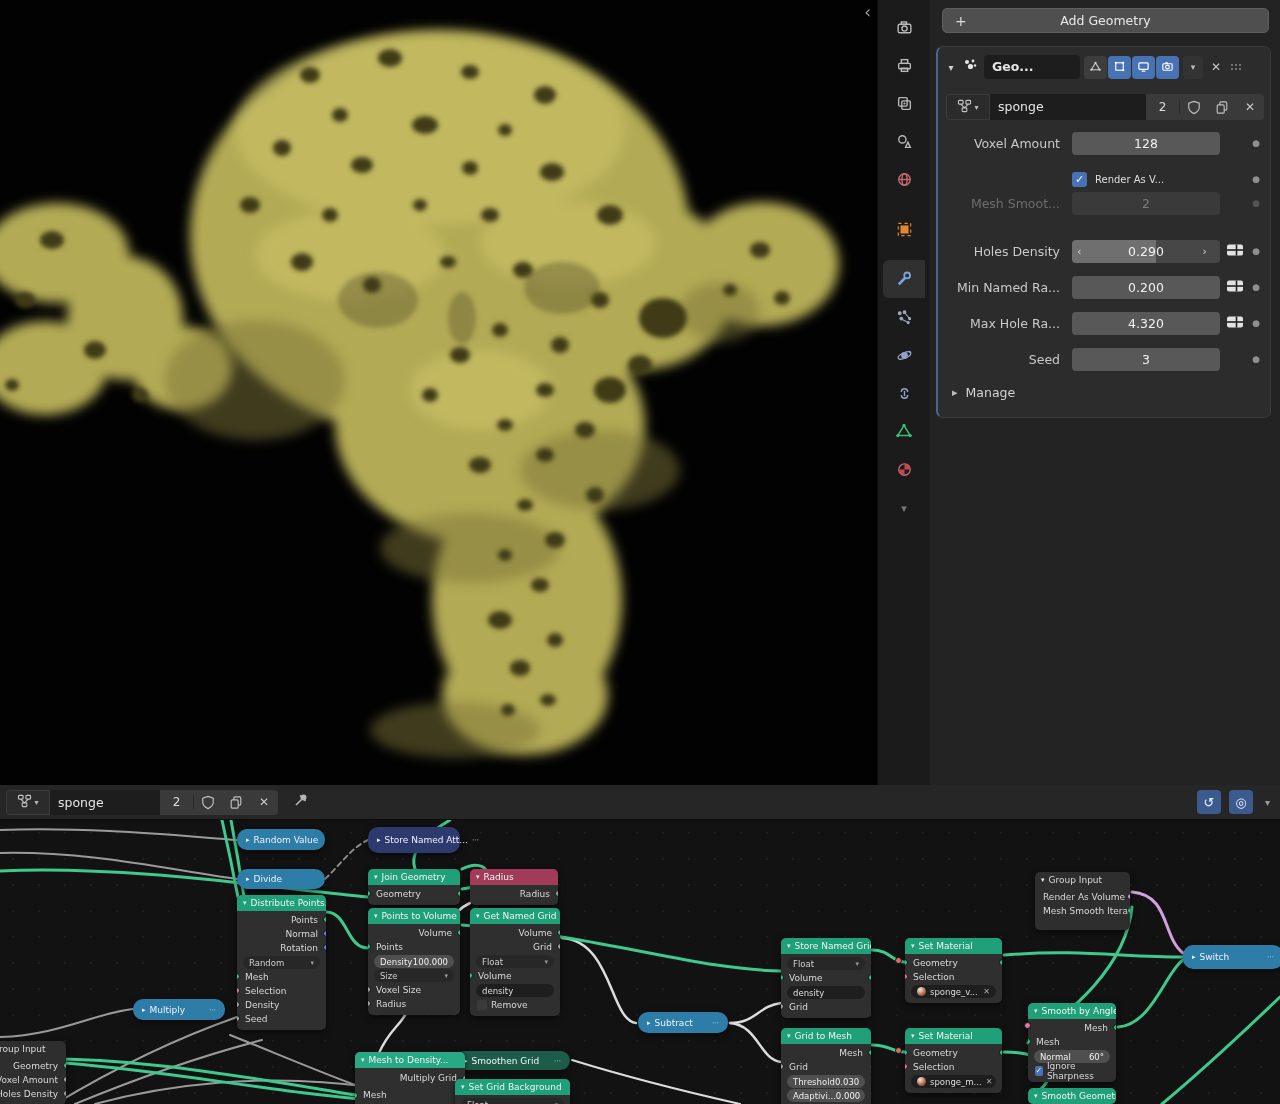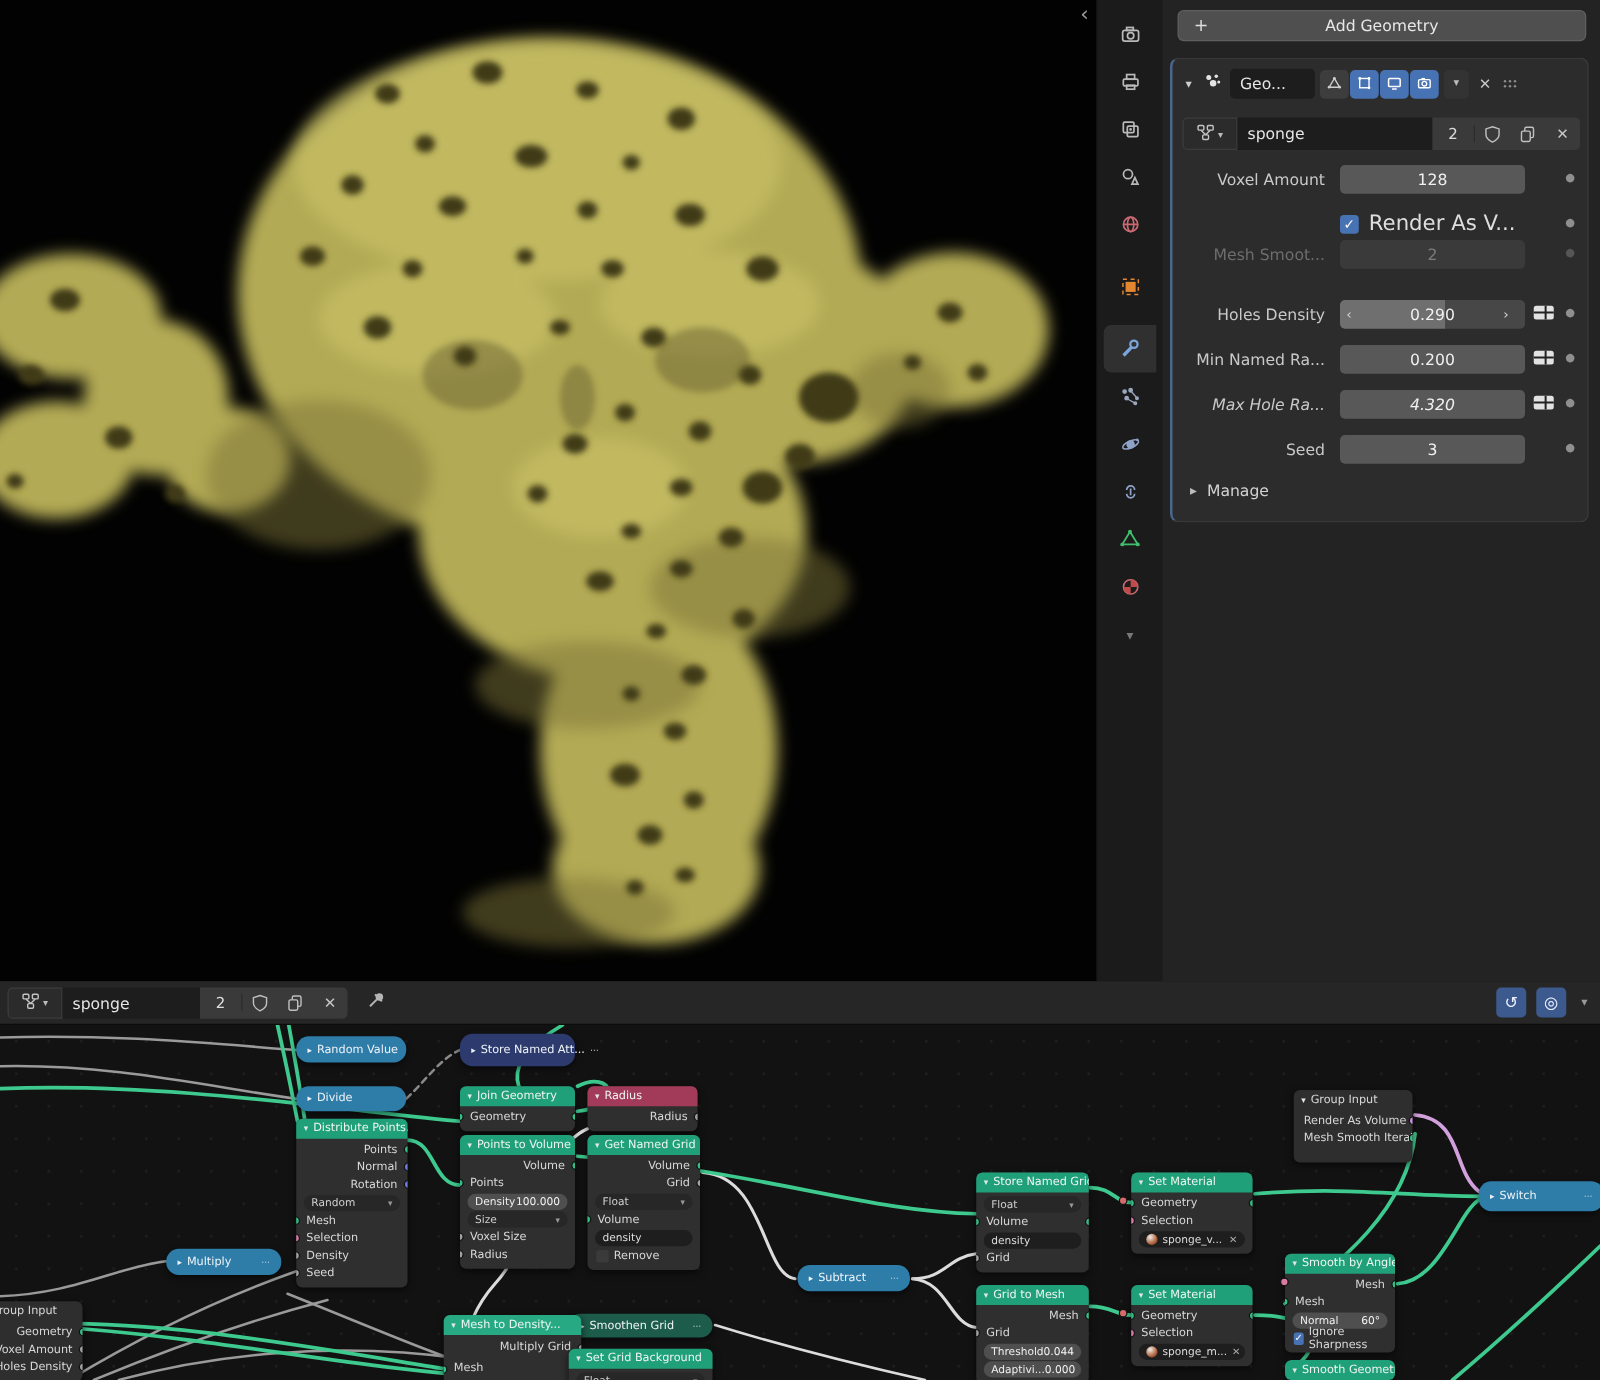--- a/index.html
+++ b/index.html
@@ -22,21 +22,21 @@
 
   .props-main { position:absolute; left:52px; top:0; width:351px; height:785px; }
   .add-mod { position:absolute; left:12px; right:12px; top:8px; height:25px; background:#4f4f4f; border:1px solid #5f5f5f; border-radius:5px; display:flex; align-items:center; justify-content:center; font-size:12.5px; color:#e8e8e8; cursor:pointer; }
   .add-mod .plus { position:absolute; left:12px; font-size:14px; color:#ddd; }
 
   .mod-panel { position:absolute; left:6px; right:10px; top:46px; height:372px; background:#2c2c2c; border:1px solid #3c3c3c; border-left:2px solid #4a668c; border-radius:7px; }
 
   .mod-hdr { position:absolute; left:6px; right:6px; top:7px; height:26px; display:flex; align-items:center; gap:4px; }
   .mod-hdr .chev { color:#cecece; font-size:10px; width:14px; text-align:center; }
   .name-field { background:#1d1d1d; border-radius:4px; height:24px; line-height:24px; padding:0 8px; color:#e5e5e5; font-size:12.5px; }
-  .mod-name { width:68px; }
+  .mod-name { width:96px;font-weight:bold; }
   .tgl { width:23px; height:23px; border-radius:4px; display:flex; align-items:center; justify-content:center; cursor:pointer; }
   .tgl.on { background:#4772b3; }
   .tgl.off { background:#3d3d3d; }
   .tglgrp { display:flex; gap:1px; }
   .dd-btn { width:20px; height:23px; border-radius:4px; background:#333; color:#bbb; font-size:9px; display:flex; align-items:center; justify-content:center; cursor:pointer; }
   .x-btn { color:#c7c7c7; font-size:12px; width:18px; text-align:center; cursor:pointer; }
 
   .grp-row { position:absolute; left:8px; right:6px; top:47px; height:26px; display:flex; align-items:center; }
   .grp-ic { width:44px; height:26px; background:#2b2b2b; border:1px solid #3c3c3c; border-radius:4px 0 0 4px; display:flex; align-items:center; justify-content:center; gap:2px; color:#bbb; font-size:8px; cursor:pointer; }
   .grp-name { flex:1; border-radius:0; height:26px; line-height:26px; }
@@ -49,21 +49,21 @@
   .plabel.dis { color:#6d6d6d; }
   .pfield { width:148px; height:23px; background:#585858; border-radius:4px; color:#f0f0f0; font-size:12.5px; display:flex; align-items:center; justify-content:center; cursor:pointer; }
   .pfield.dis { background:#3a3a3a; color:#7b7b7b; }
   .slider { background:linear-gradient(to right,#6f6f6f 57%,#474747 57%); position:relative; }
   .slider .arr { position:absolute; top:0; height:23px; line-height:23px; color:#d5d5d5; font-size:11px; }
   .slider .arr.l { left:5px; } .slider .arr.r { right:5px; }
   .attr-ic { margin-left:6px; cursor:pointer; }
   .anim-dot { margin-left:auto; margin-right:6px; color:#8f8f8f; font-size:9px; cursor:pointer; }
   .anim-dot.dim { color:#555; }
   .cb { width:15px; height:15px; background:#4772b3; border-radius:3px; color:#fff; font-size:11px; line-height:15px; text-align:center; cursor:pointer; }
-  .cb-label { margin-left:8px; font-size:17px; color:#dedede; }
+  .cb-label { margin-left:8px; font-size:10px; color:#dedede; }
   .manage-row { position:absolute; left:14px; top:338px; display:flex; align-items:center; gap:8px; font-size:12.5px; color:#d2d2d2; cursor:pointer; }
   .manage-row .c { color:#bdbdbd; font-size:11px; }
 
   
   .node-editor { position:absolute; left:0; top:785px; width:1280px; height:319px; background:#121212; }
   .ne-canvas-bg { position:absolute; left:0; top:35px; right:0; bottom:0;
      background-image:radial-gradient(circle,#1f1f1f 1px,transparent 1.2px); background-size:26px 26px; }
   .ne-header { position:absolute; left:0; top:0; width:1280px; height:35px; background:#262626; border-bottom:1px solid #0c0c0c; display:flex; align-items:center; padding:0 6px; z-index:5; }
   .ne-grp { display:flex; align-items:center; }
   .ne-name { width:110px; height:25px; line-height:25px; border-radius:0; }
@@ -451,21 +451,21 @@
           <div class="plabel">Min Named Ra...</div>
           <div class="pfield">0.200</div>
           <span class="attr-ic"><svg width="18" height="14" viewBox="0 0 18 14">
                 <rect x="1" y="1.5" width="16" height="11" rx="2" fill="#e2e2e2"></rect>
                 <line x1="1" y1="7" x2="17" y2="7" stroke="#222" stroke-width="1.6"></line>
                 <line x1="10.5" y1="1.5" x2="10.5" y2="12.5" stroke="#222" stroke-width="1.6"></line>
               </svg></span>
           <div class="anim-dot">●</div>
         </div>
 
-        <div class="prow" style="top:264px;font-style:italic;">
+        <div class="prow" style="top:264px;">
           <div class="plabel">Max Hole Ra...</div>
           <div class="pfield">4.320</div>
           <span class="attr-ic"><svg width="18" height="14" viewBox="0 0 18 14">
                 <rect x="1" y="1.5" width="16" height="11" rx="2" fill="#e2e2e2"></rect>
                 <line x1="1" y1="7" x2="17" y2="7" stroke="#222" stroke-width="1.6"></line>
                 <line x1="10.5" y1="1.5" x2="10.5" y2="12.5" stroke="#222" stroke-width="1.6"></line>
               </svg></span>
           <div class="anim-dot">●</div>
         </div>
 
@@ -716,21 +716,21 @@
     <div class="node" style="left:781px; top:243px; width:90px;">
       <div class="nh hdr-green">
           <span class="a">▾</span>
           <span>Grid to Mesh</span>
         </div>
       <div class="nb">
         <div class="r out"><span>Mesh</span><span class="s rr g"></span></div>
         <div class="r"><span class="s l"></span><span>Grid</span></div>
         <div class="f">
             <span>Threshold</span>
-            <span class="val">0.044</span>
+            <span class="val">0.030</span>
           </div>
         <div class="f">
             <span>Adaptivi...</span>
             <span class="val">0.000</span>
           </div>
       </div>
     </div>
 
     <div class="node" style="left:905px; top:243px; width:97px;">
       <div class="nh hdr-green">

